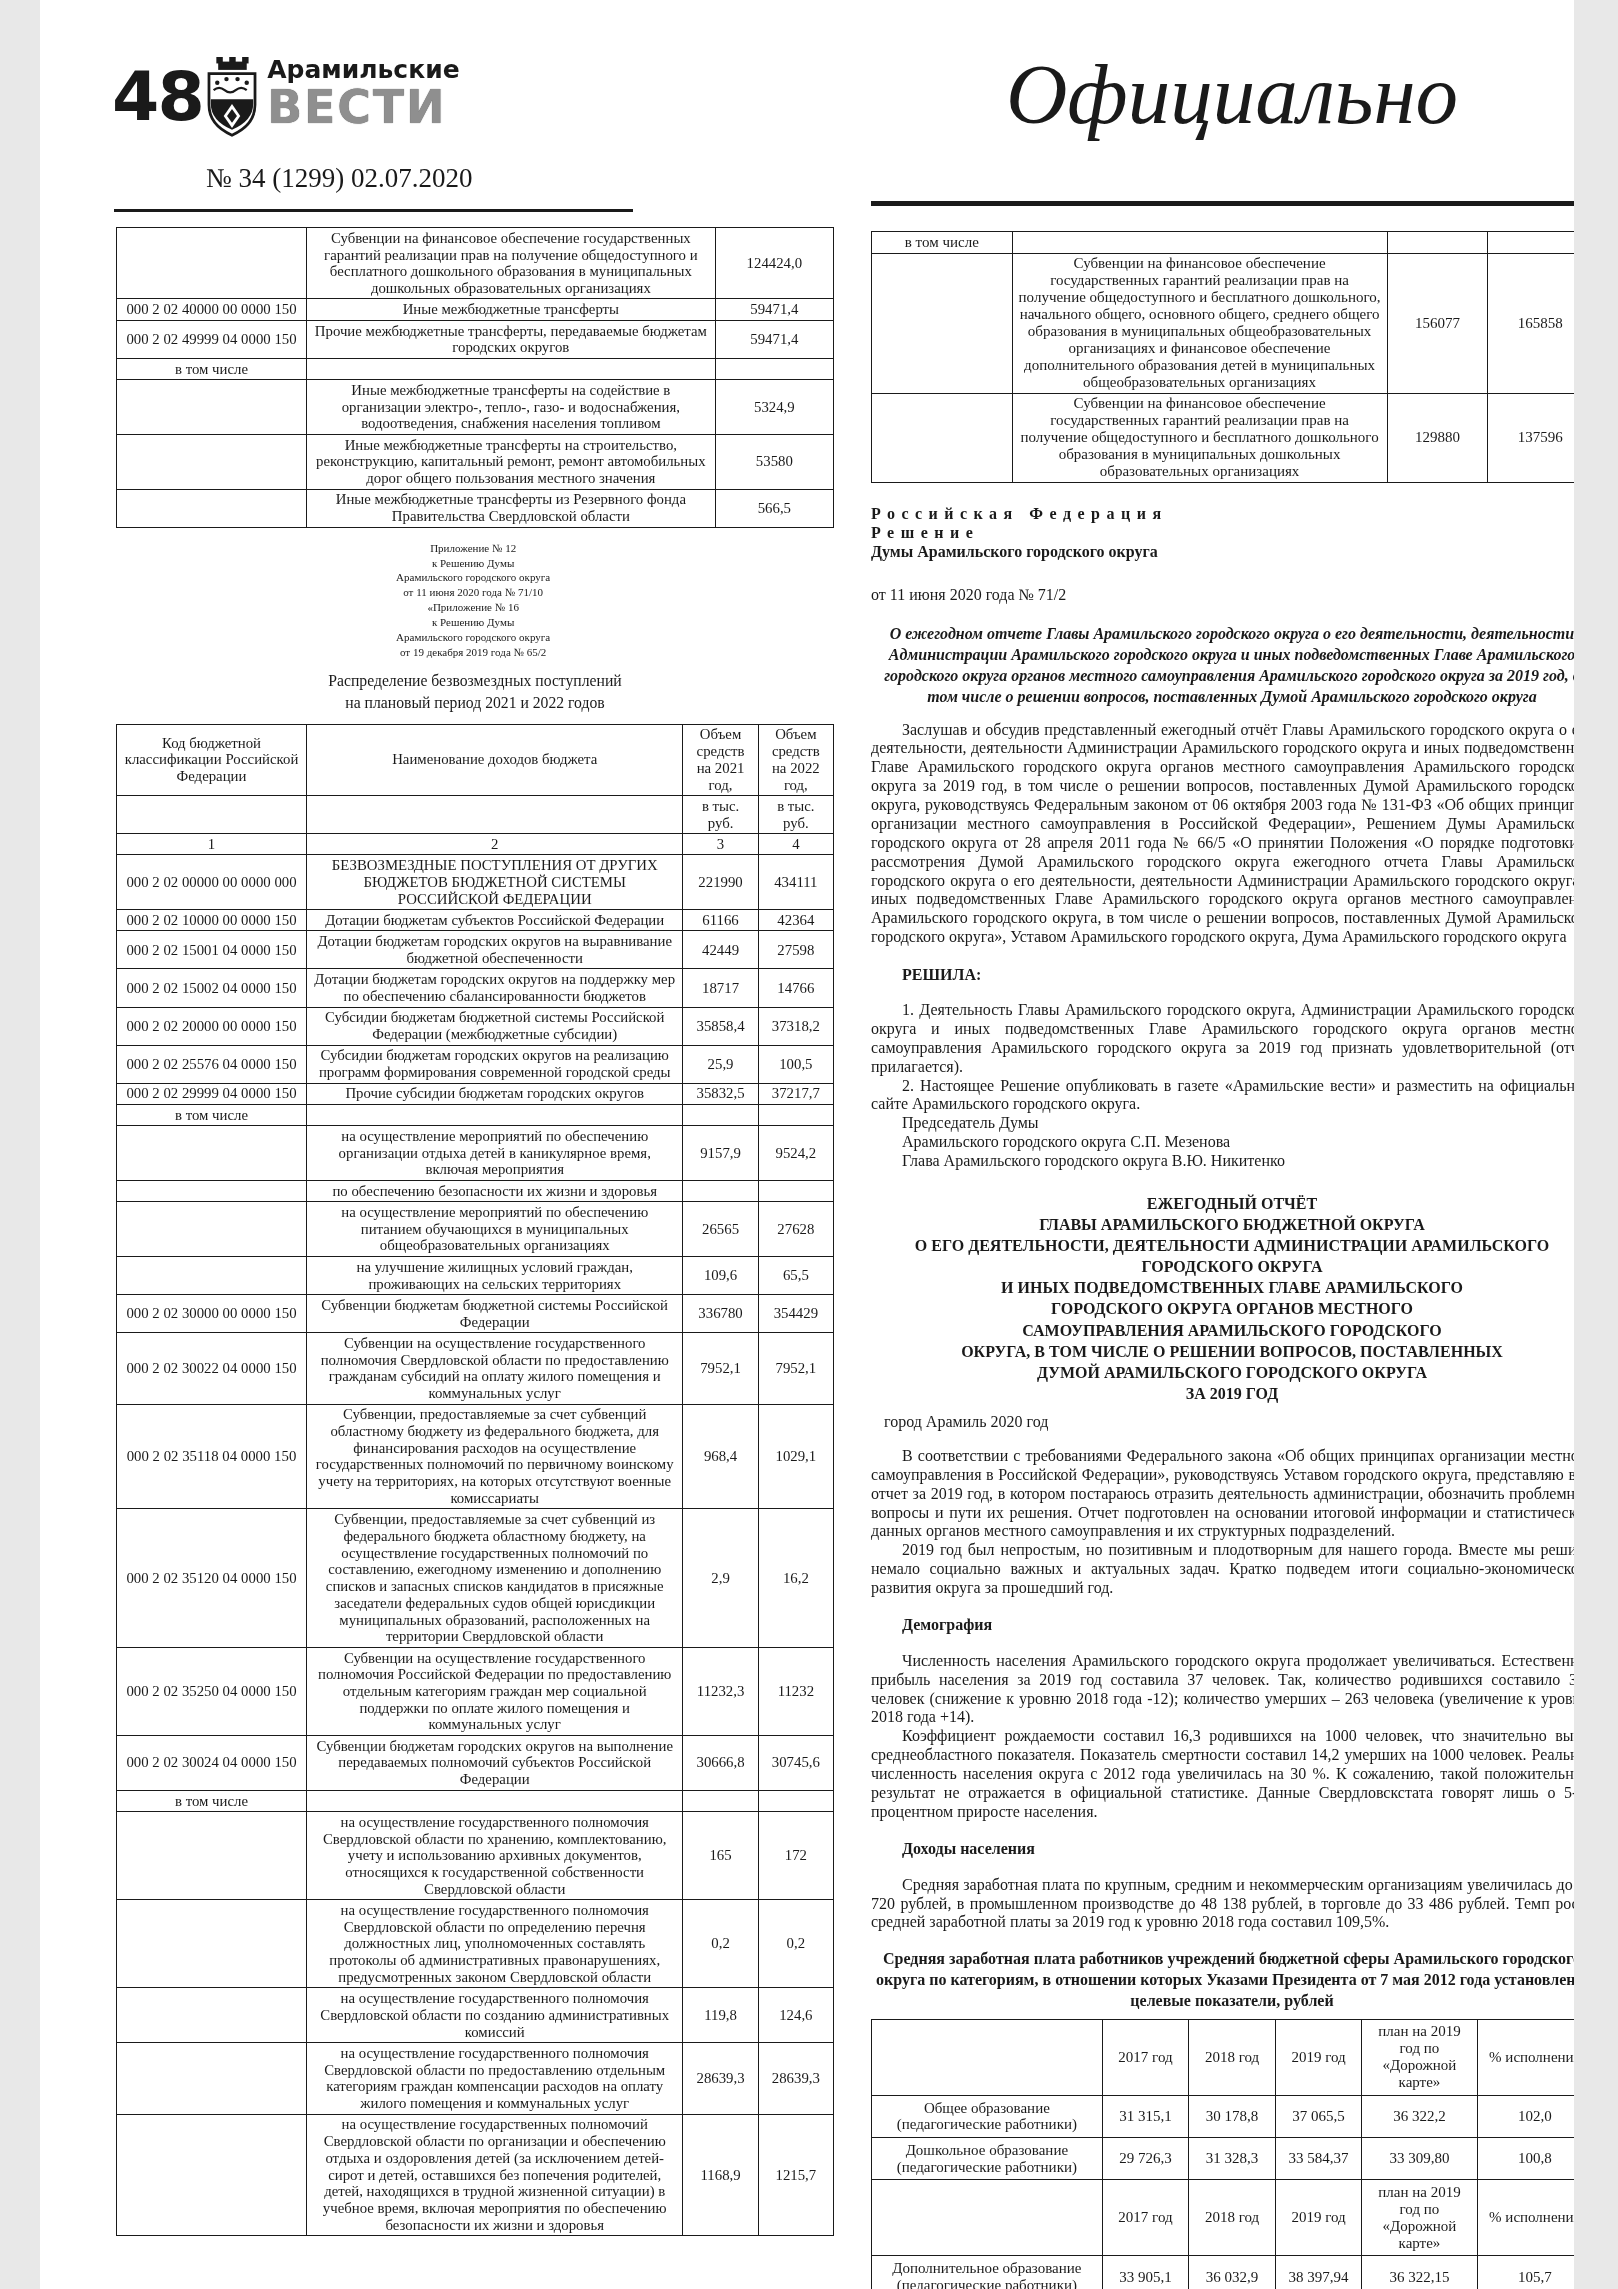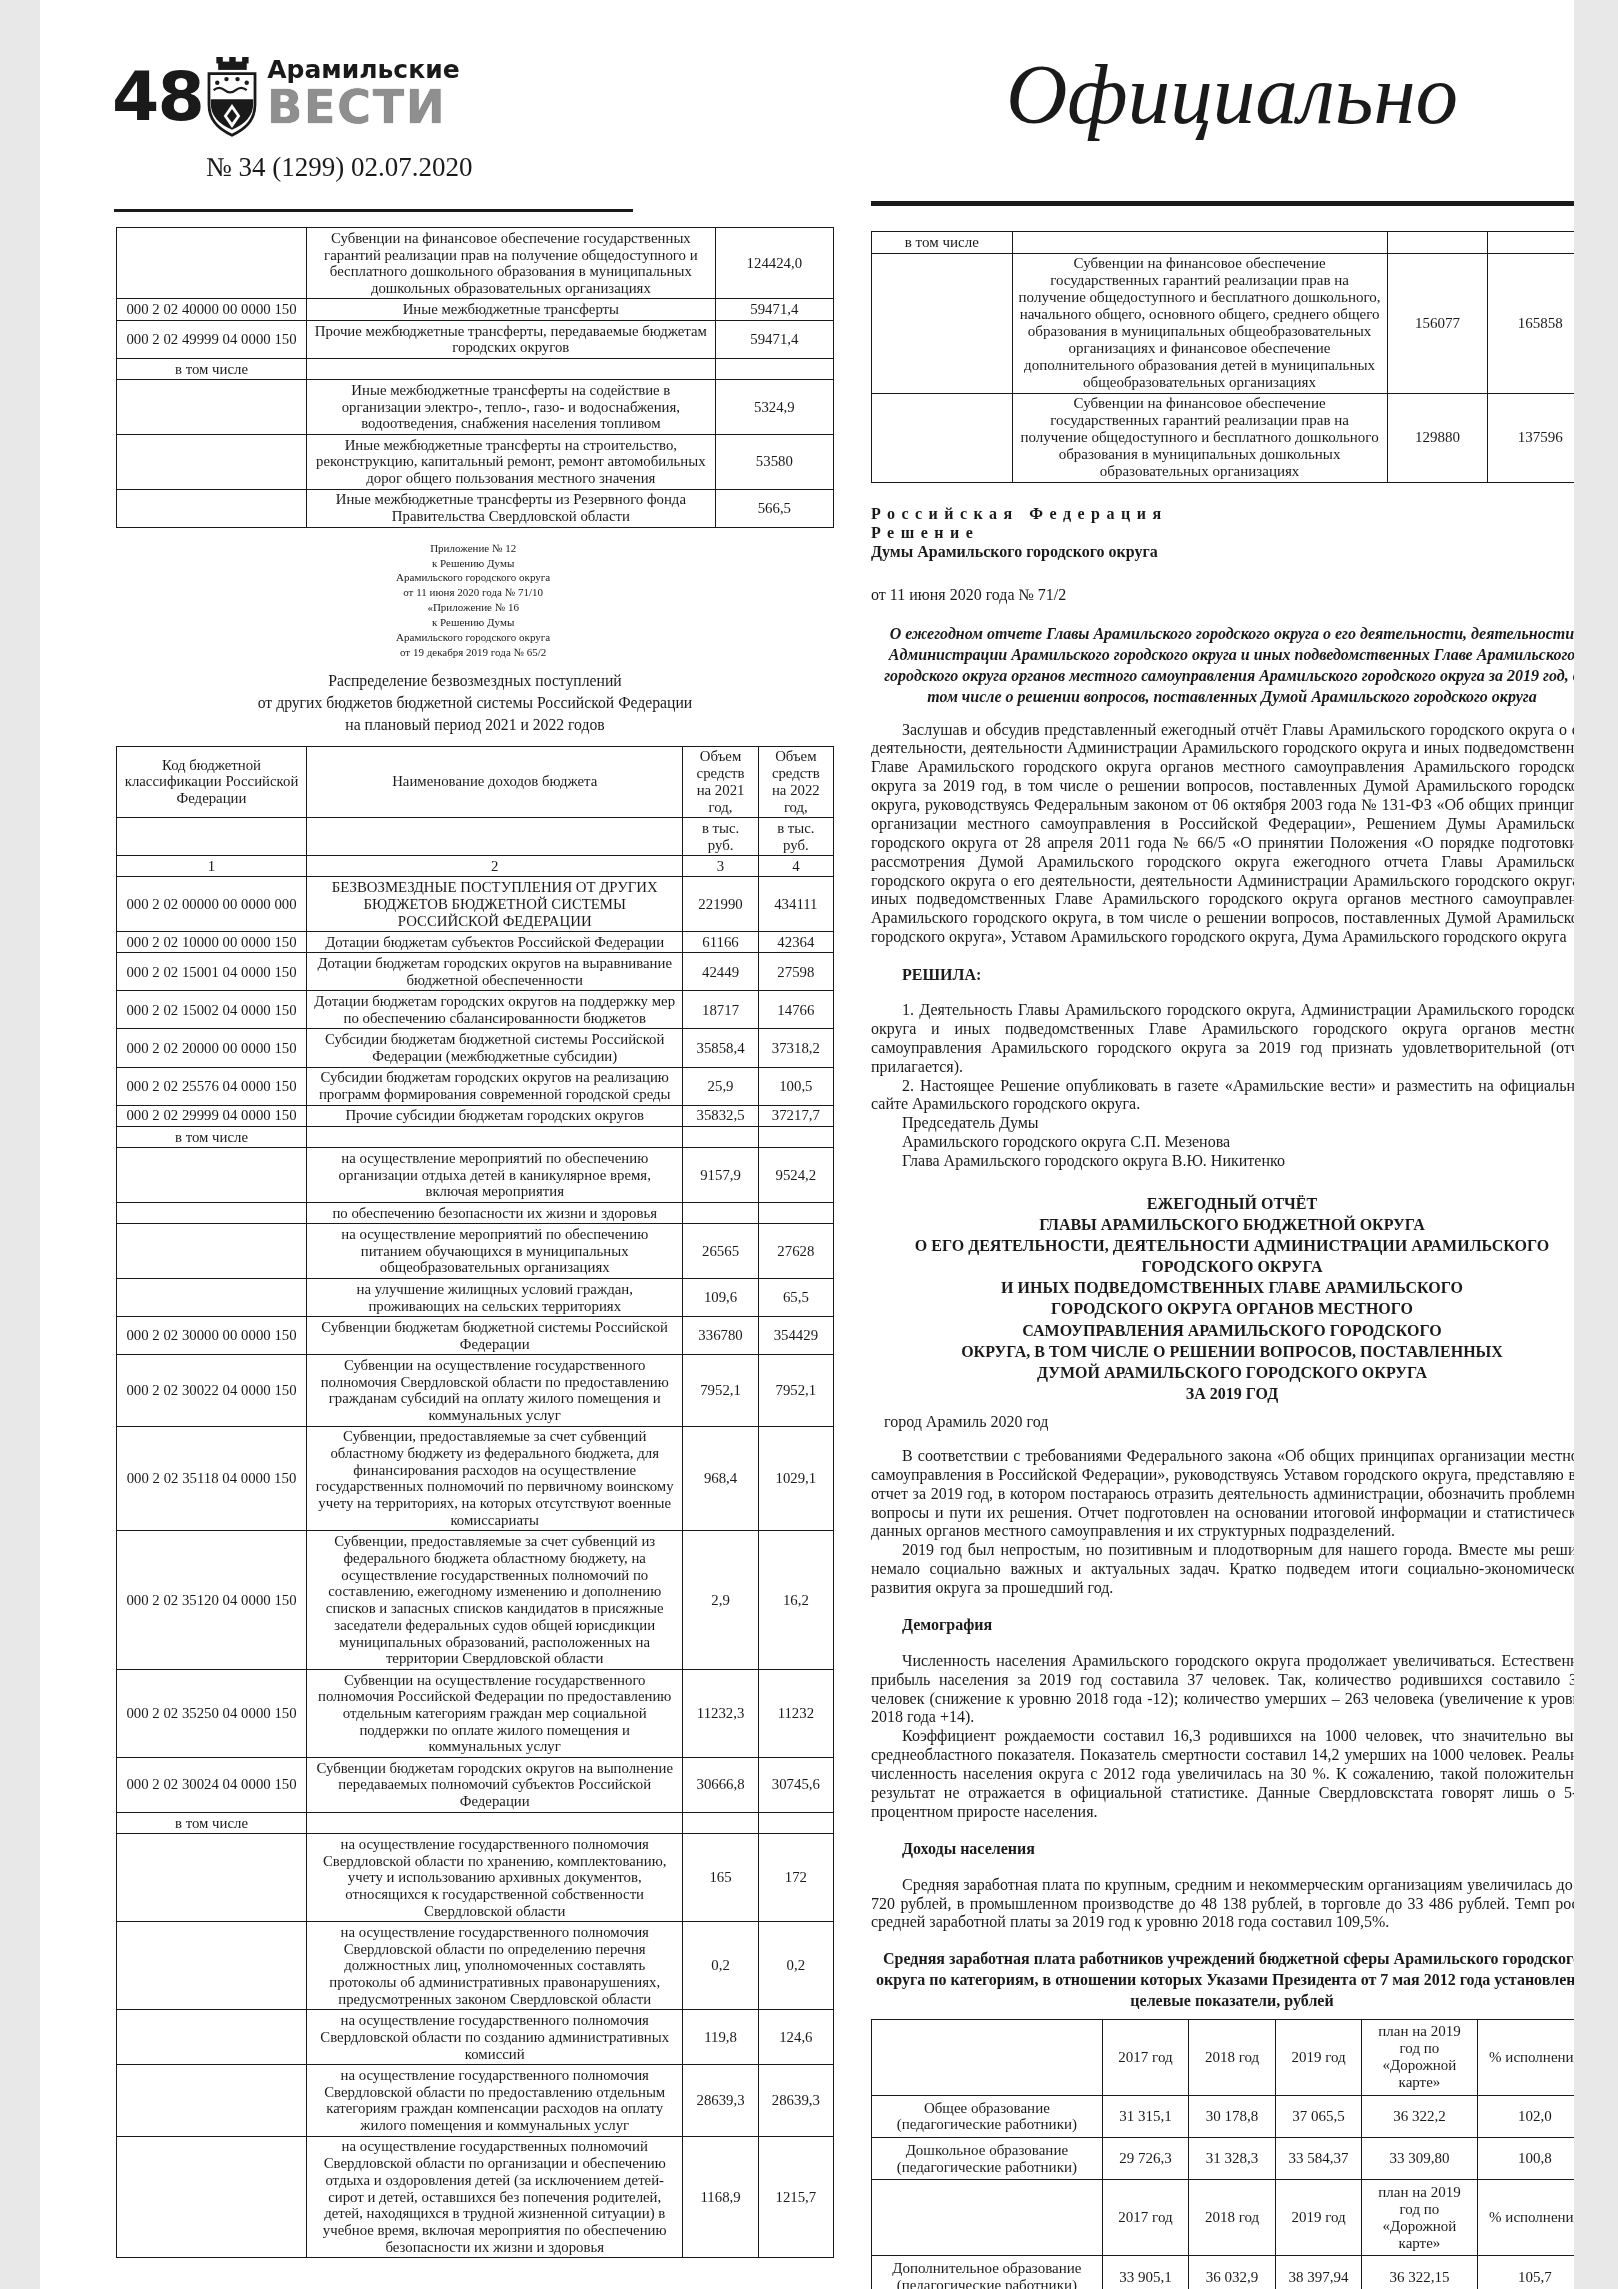--- a/index.html
+++ b/index.html
@@ -6,21 +6,21 @@
   .page{position:relative;width:1534px;height:2290px;background:#ffffff;overflow:hidden;
         font-family:"Liberation Serif",serif;color:#1a1a1a;margin-left:40px;}
   
   .page-number{position:absolute;left:72px;top:57px;font-family:"DejaVu Sans",sans-serif;
         font-weight:bold;font-size:68px;letter-spacing:-1.8px;}
   .logo{position:absolute;left:166px;top:57px;display:flex;gap:9.2px;align-items:flex-start;}
   .crest svg{display:block;}
   .logo-top{font-family:"DejaVu Sans",sans-serif;font-weight:bold;font-size:25px;line-height:1;}
   .logo-bottom{font-family:"DejaVu Sans",sans-serif;font-weight:bold;font-size:46px;line-height:1;
         color:#8f8f8f;letter-spacing:1.8px;text-shadow:0 0 0.9px #444;margin-top:1.8px;}
-  .issue{position:absolute;left:166px;top:152px;font-size:27px;}
+  .issue{position:absolute;left:166px;top:163px;font-size:27px;}
   .rule-left{position:absolute;left:74px;top:209px;width:519px;height:2.8px;background:#1a1a1a;}
   .section-title{position:absolute;left:831px;top:48px;width:722px;text-align:center;
         font-style:italic;font-size:85px;line-height:1.1;font-family:"Liberation Serif",serif;}
   .rule-right{position:absolute;left:831px;top:201px;width:722px;height:4.6px;background:#1a1a1a;}
   
   .col-left{position:absolute;left:76px;top:227px;width:718px;}
   .col-right{position:absolute;left:831px;top:231px;width:722px;font-size:16px;
         line-height:1.18;text-align:justify;}
   
   table.tbl{width:100%;border-collapse:collapse;font-size:14.8px;line-height:1.13;table-layout:fixed;}
@@ -135,21 +135,20 @@
       <div>Арамильского городского округа</div>
       <div>от 11 июня 2020 года № 71/10</div>
       <div>«Приложение № 16</div>
       <div>к Решению Думы</div>
       <div>Арамильского городского округа</div>
       <div>от 19 декабря 2019 года № 65/2</div>
     </div>
 
     <div class="dist-title">
       <div>Распределение безвозмездных поступлений</div>
-      <div>от других бюджетов бюджетной системы Российской Федерации</div>
       <div>на плановый период 2021 и 2022 годов</div>
     </div>
 
     <table class="tbl">
       <colgroup>
           <col style="width:26.5%">
           <col style="width:52.5%">
           <col style="width:10.5%">
           <col style="width:10.5%">
         </colgroup>

